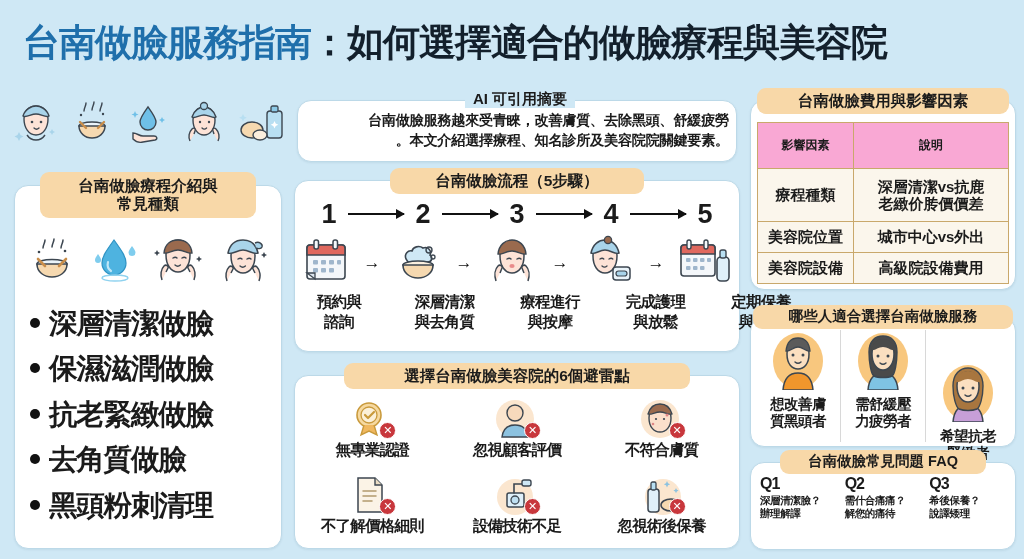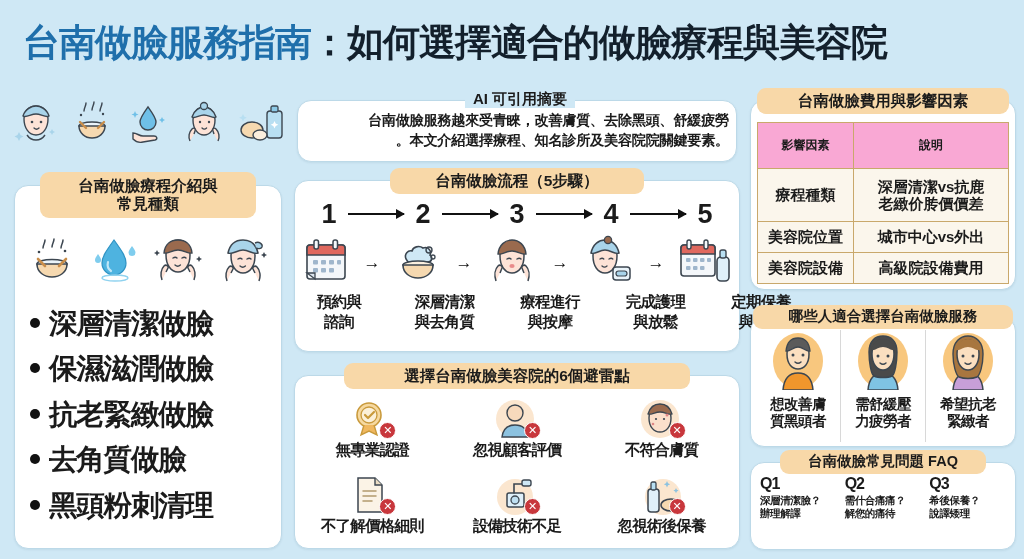--- a/index.html
+++ b/index.html
@@ -164,21 +164,21 @@
   #who-pill{ left:753px; top:305px; width:260px; height:24px; font-size:14.5px; }
   #who-row{
     position:absolute; left:756px; top:330px; width:254px; height:112px;
     display:flex;
   }
   #who-row .pc{
     flex:1; display:flex; flex-direction:column; align-items:center;
     justify-content:flex-start; gap:2px; padding-top:2px;
     border-right:1.5px solid #d8d8d8;
   }
-  #who-row .pc:last-child{ border-right:none; }
+  #who-row .pc:last-child{ border-right:none;margin-top:32px; }
   #who-row .pl2{
     font-size:14.5px; font-weight:bold; text-align:center;
     line-height:1.2; letter-spacing:-.6px;
   }
 
   
   #faq-card{ left:750px; top:462px; width:266px; height:88px; }
   #faq-pill{ left:780px; top:450px; width:206px; height:24px; font-size:14.5px; }
   #faq-row{
     position:absolute; left:756px; top:476px; width:254px; height:72px;

